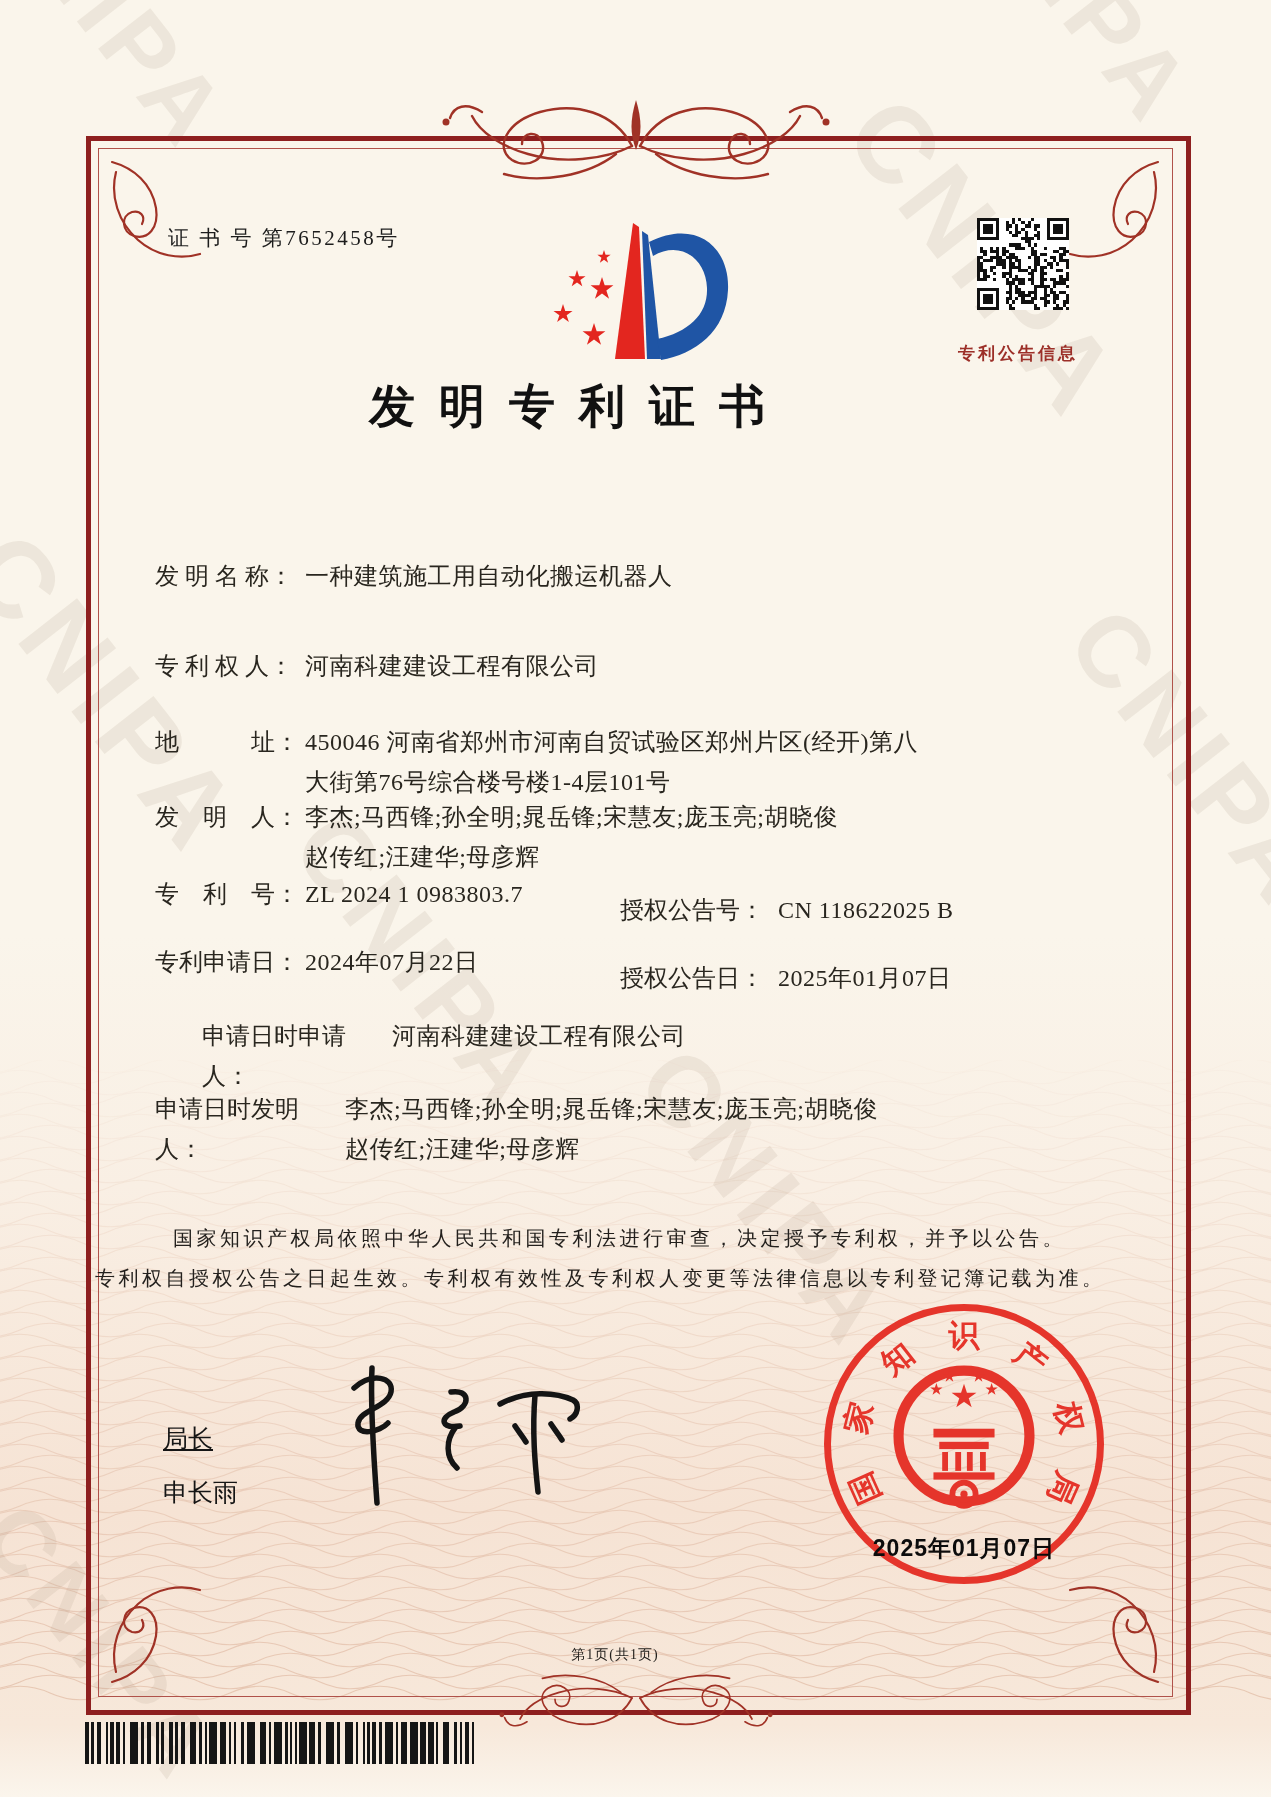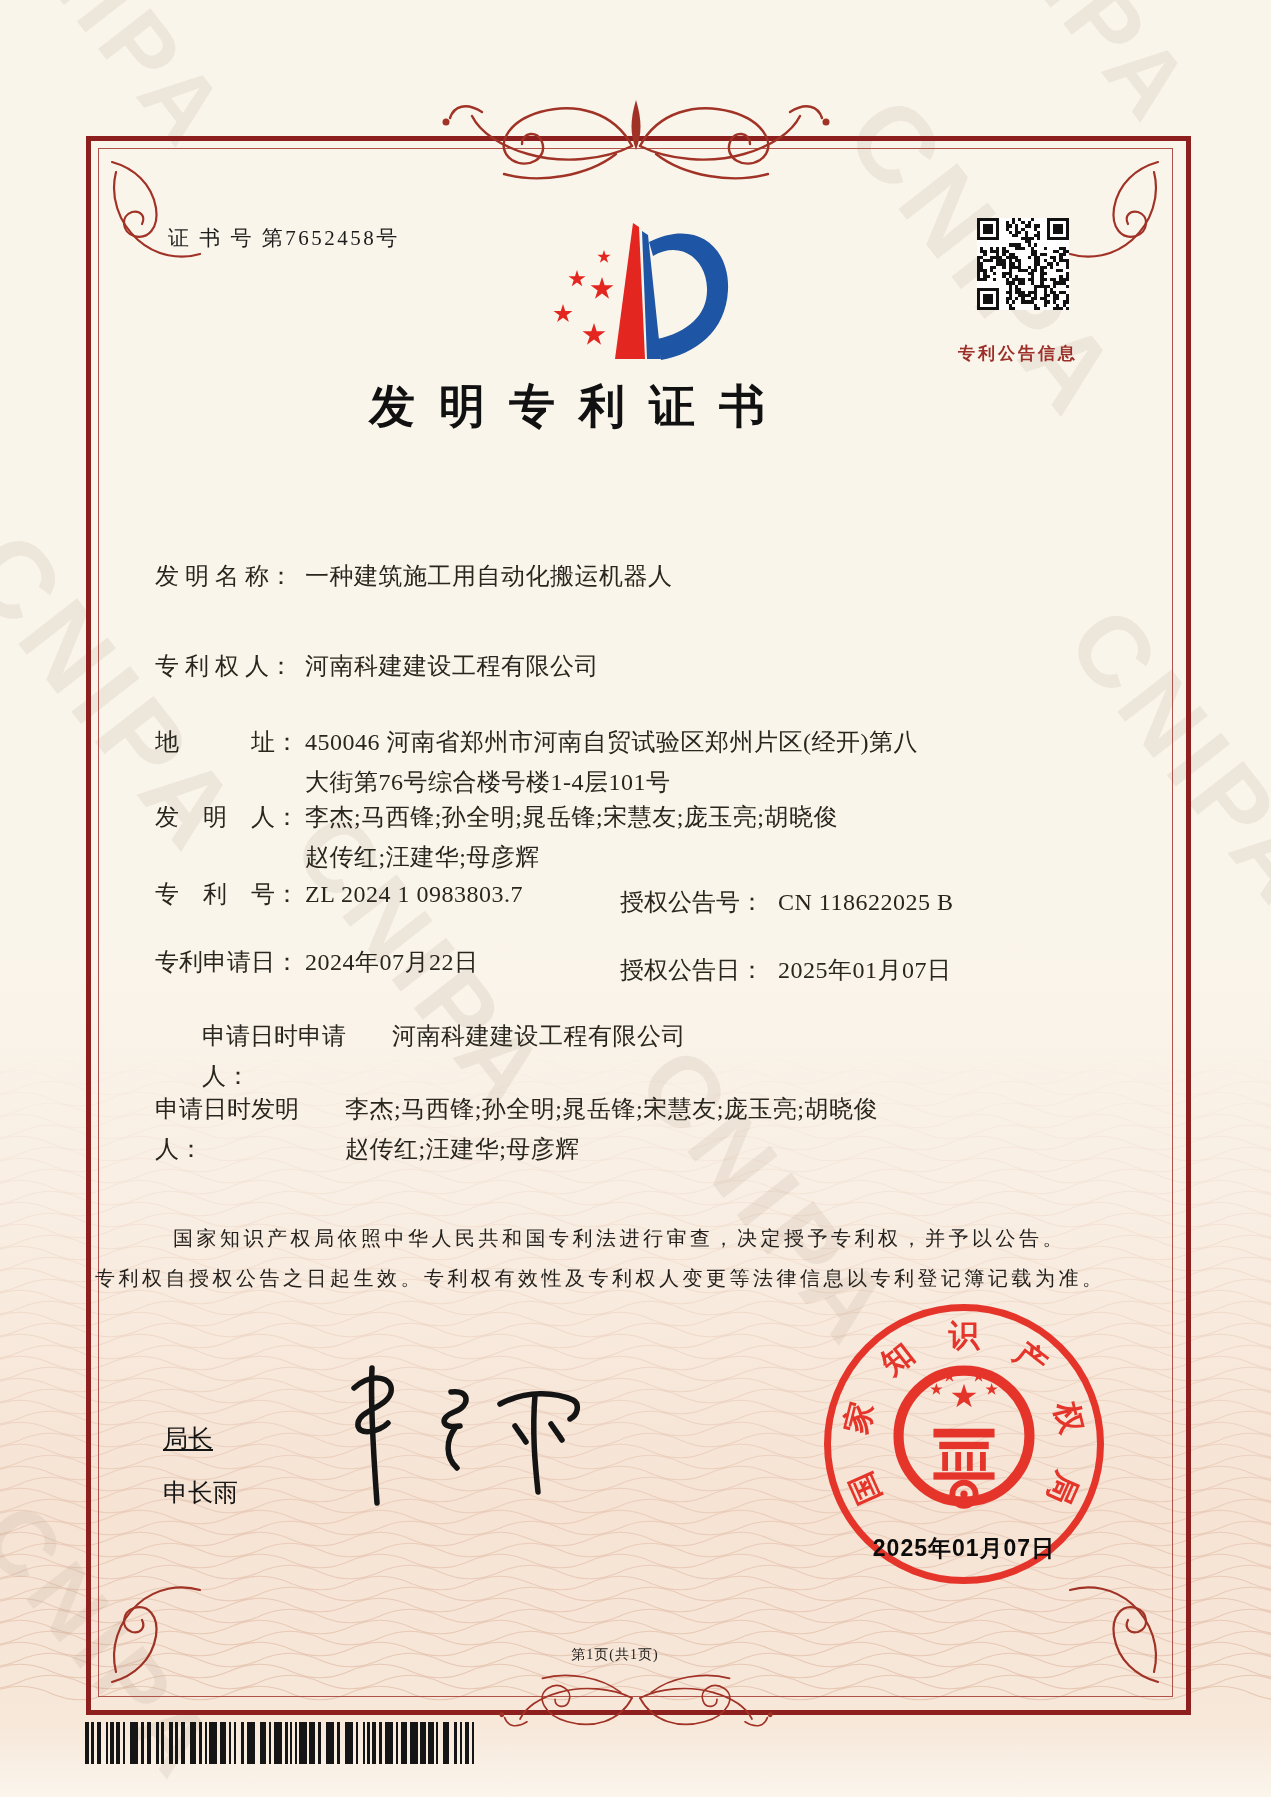--- a/index.html
+++ b/index.html
@@ -32,21 +32,21 @@
   .qr{position:absolute;left:977px;top:218px;z-index:5;}
   .qr-label{position:absolute;left:928px;top:342px;width:180px;text-align:center;
             font-size:17px;font-weight:700;color:#9c2f28;letter-spacing:3px;z-index:5;}
   .title{position:absolute;left:157px;top:376px;width:820px;text-align:center;
          font-size:46px;font-weight:700;letter-spacing:24px;text-indent:24px;color:#111;z-index:5;}
   
   .f-row{position:absolute;left:155px;width:1010px;font-size:24px;line-height:40px;color:#29261f;z-index:5;}
   .f-label{display:inline-block;width:150px;vertical-align:top;}
   .f-label.wide{width:190px;}
   .f-val{display:inline-block;vertical-align:top;white-space:pre-line;max-width:660px;letter-spacing:0.5px;}
-  .col2{position:absolute;left:465px;top:8px;white-space:nowrap;}
+  .col2{position:absolute;left:465px;top:16px;white-space:nowrap;}
   .col2 .f-label{width:auto;margin-right:14px;}
   .r1{top:556px;} .r2{top:646px;} .r3{top:722px;} .r4{top:797px;}
   .r5{top:874px;} .r6{top:942px;} .r7{top:1016px;margin-left:47px;} .r8{top:1089px;}
   
   .legal{position:absolute;left:95px;top:1218px;width:1082px;font-size:20px;line-height:40px;
          letter-spacing:3.5px;color:#23201d;z-index:5;}
   .legal .ind{padding-left:78px;}
   
   .signer-title{position:absolute;left:163px;top:1422px;font-size:25px;color:#151515;
                 font-family:"Liberation Sans","DejaVu Sans",sans-serif;z-index:5;text-decoration:underline;}

